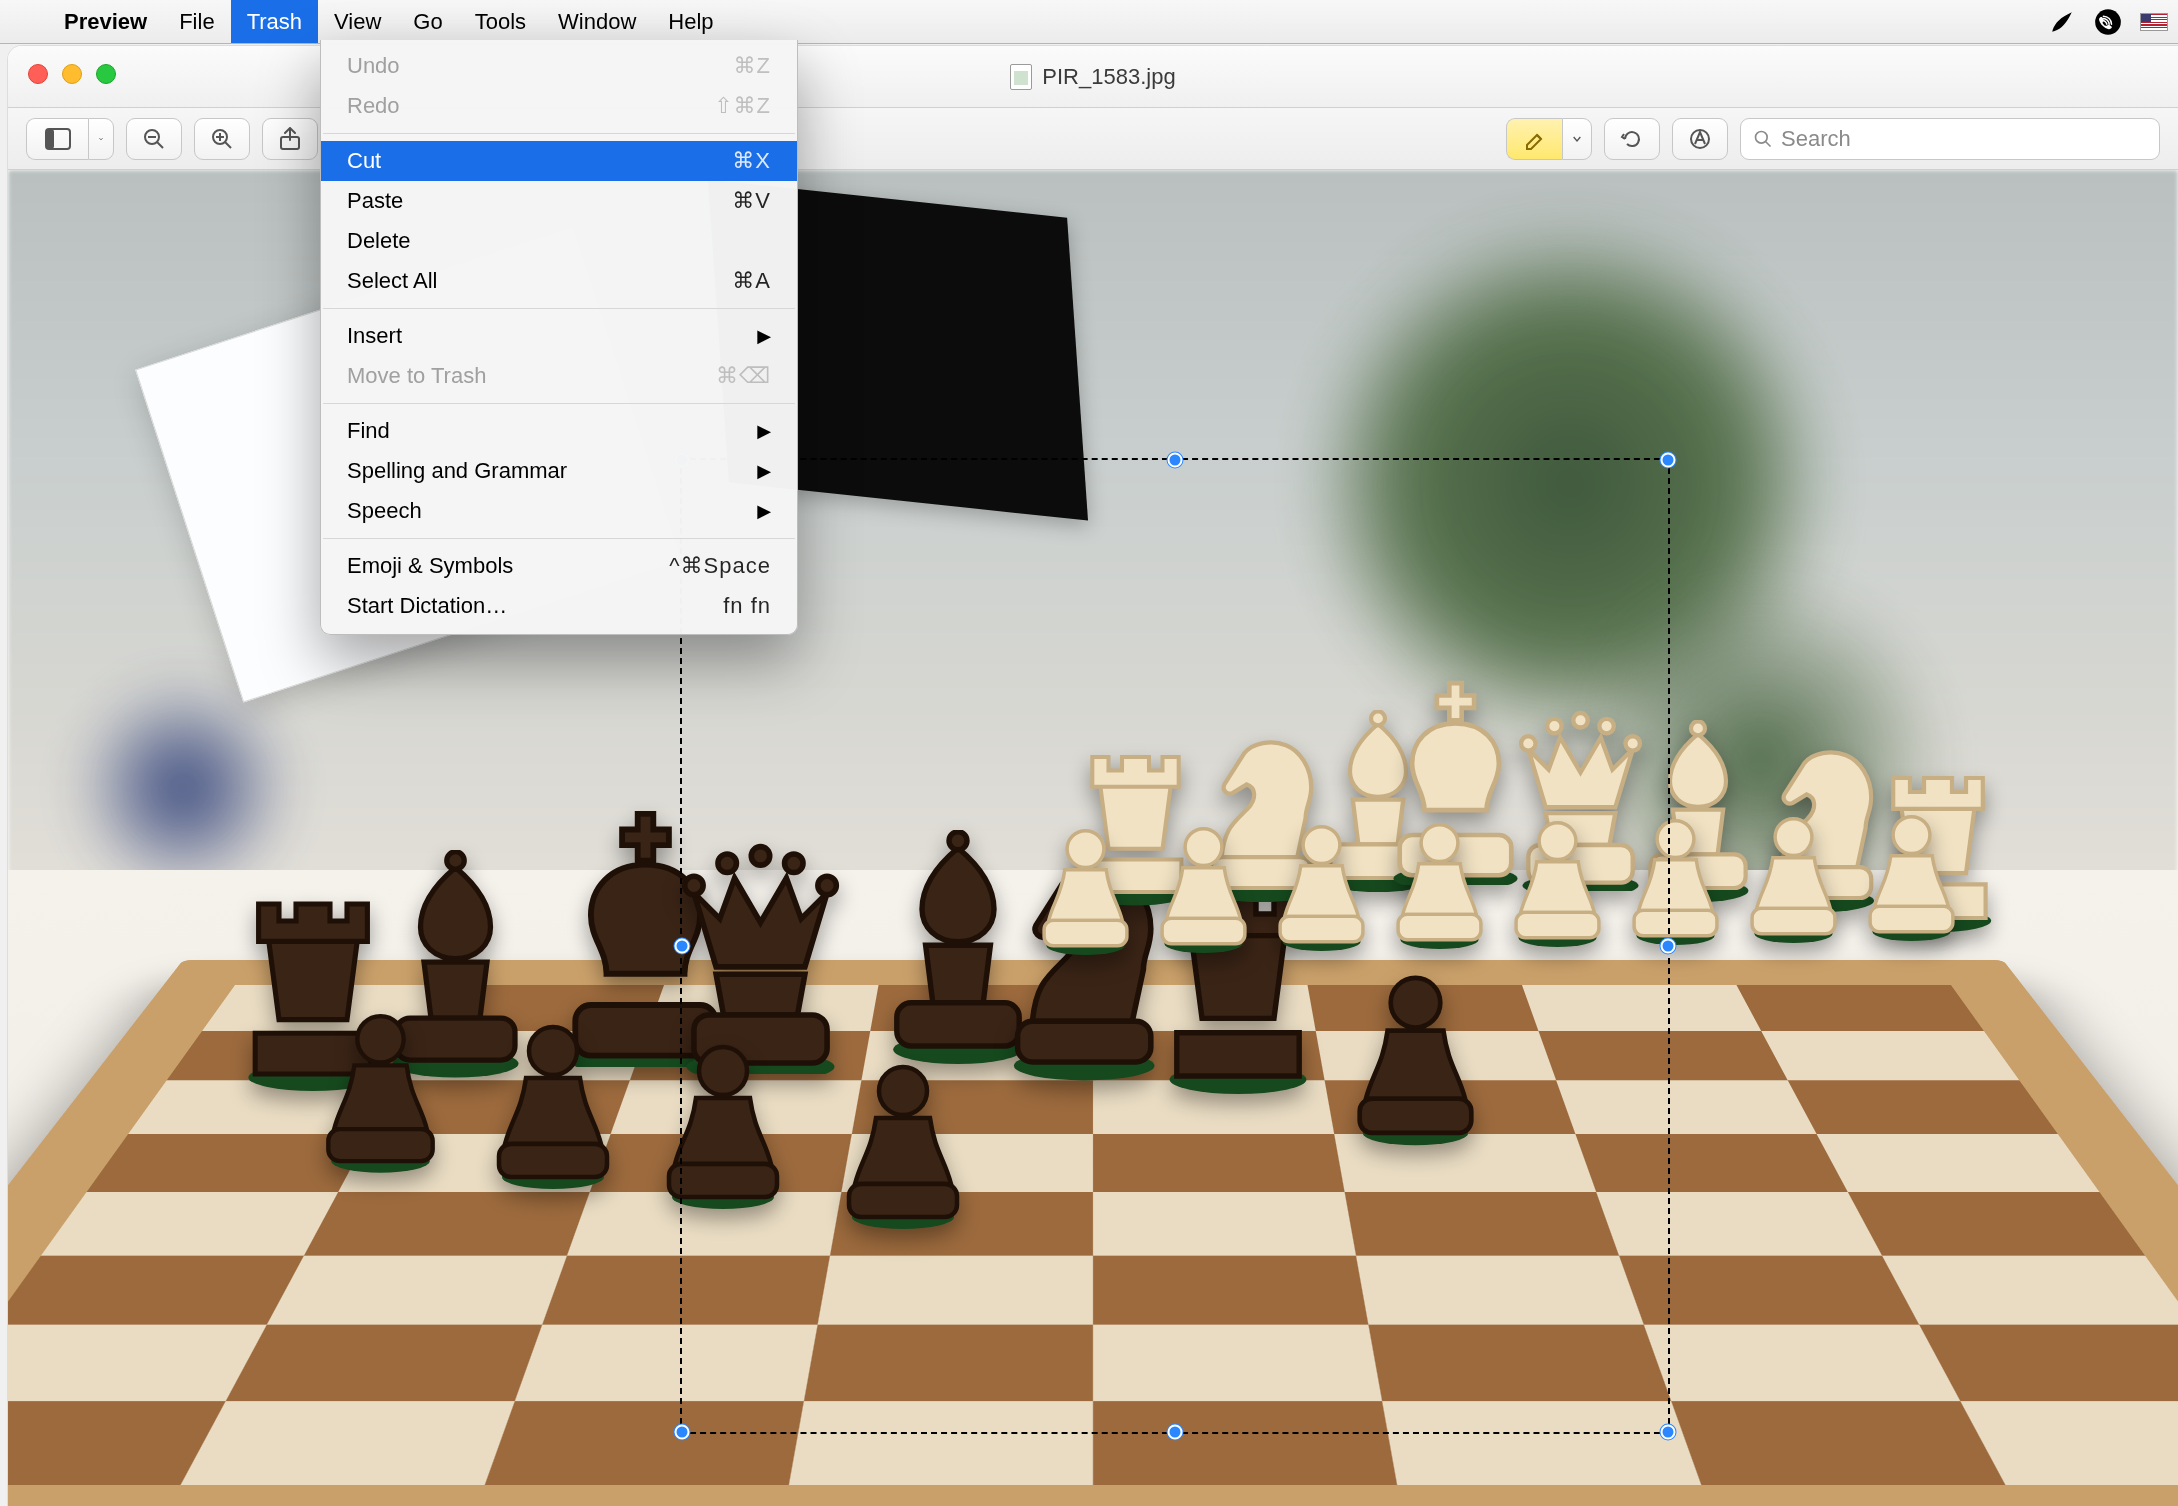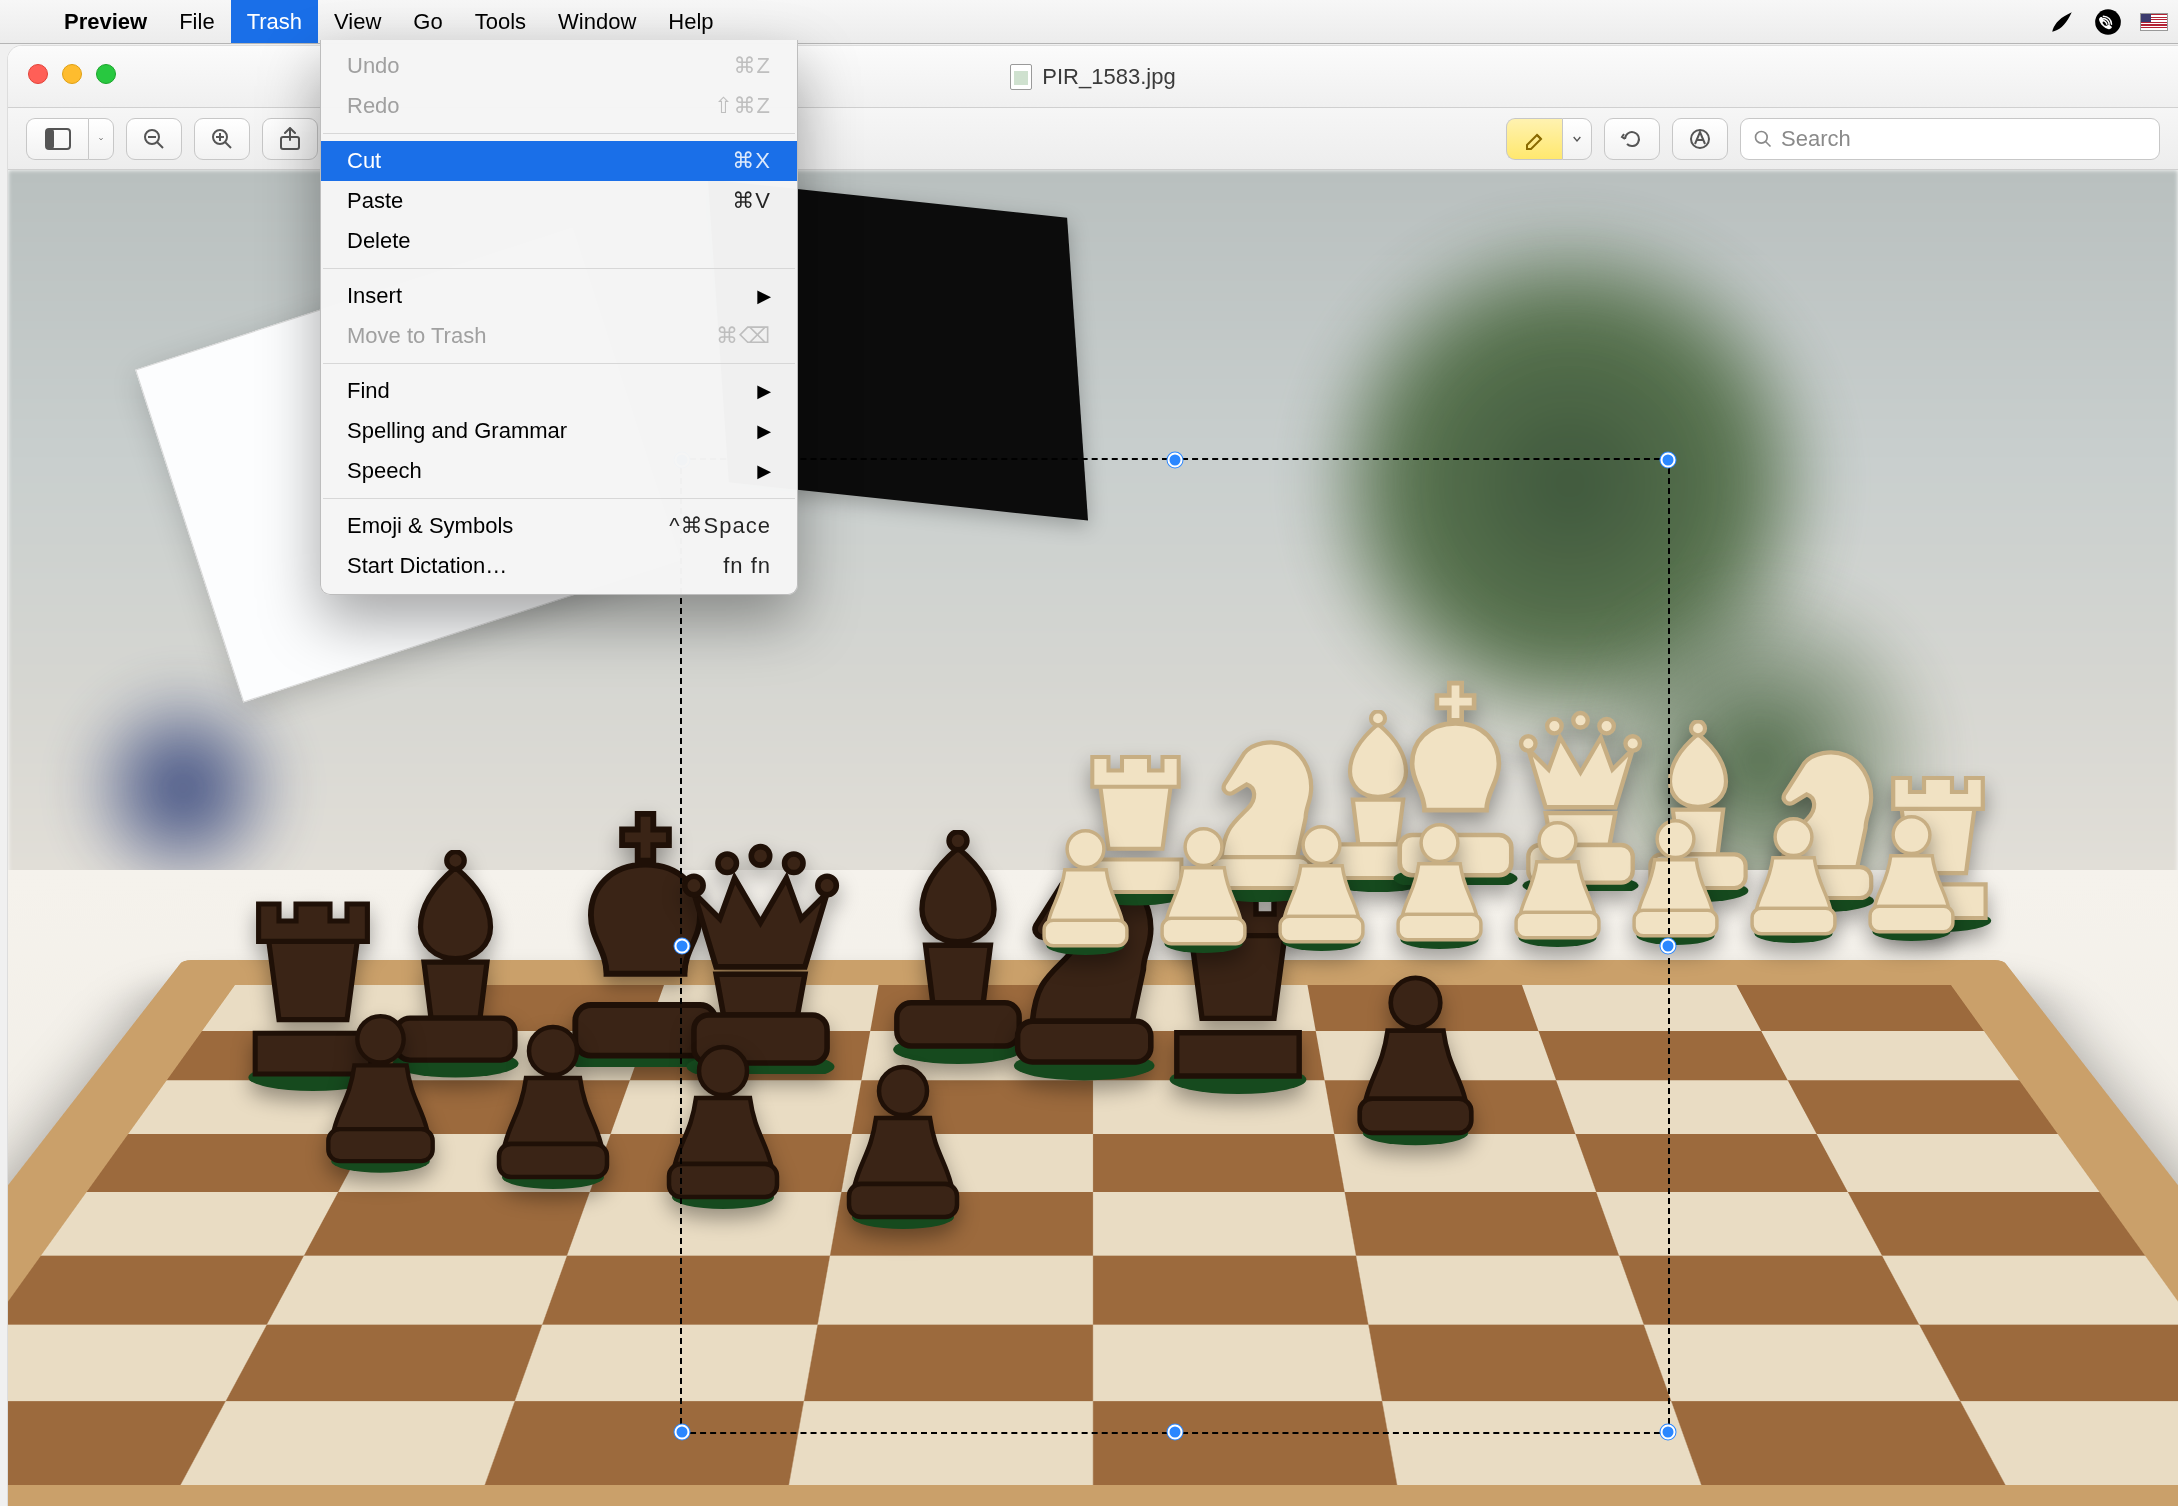--- a/index.html
+++ b/index.html
@@ -522,20 +522,24 @@
       <span class="sc">⌘X</span>
     </div>
     <div class="dd-row">
       <span>Paste</span>
       <span class="sc">⌘V</span>
     </div>
     <div class="dd-row">
       <span>Delete</span>
       <span class="sc"></span>
     </div>
+    <div class="dd-row">
+      <span>Select All</span>
+      <span class="sc">⌘A</span>
+    </div>
     <div class="dd-sep"></div>
     <div class="dd-row">
       <span>Insert</span>
       <span class="arrow">▶</span>
     </div>
     <div class="dd-row disabled">
       <span>Move to Trash</span>
       <span class="sc">⌘⌫</span>
     </div>
     <div class="dd-sep"></div>

